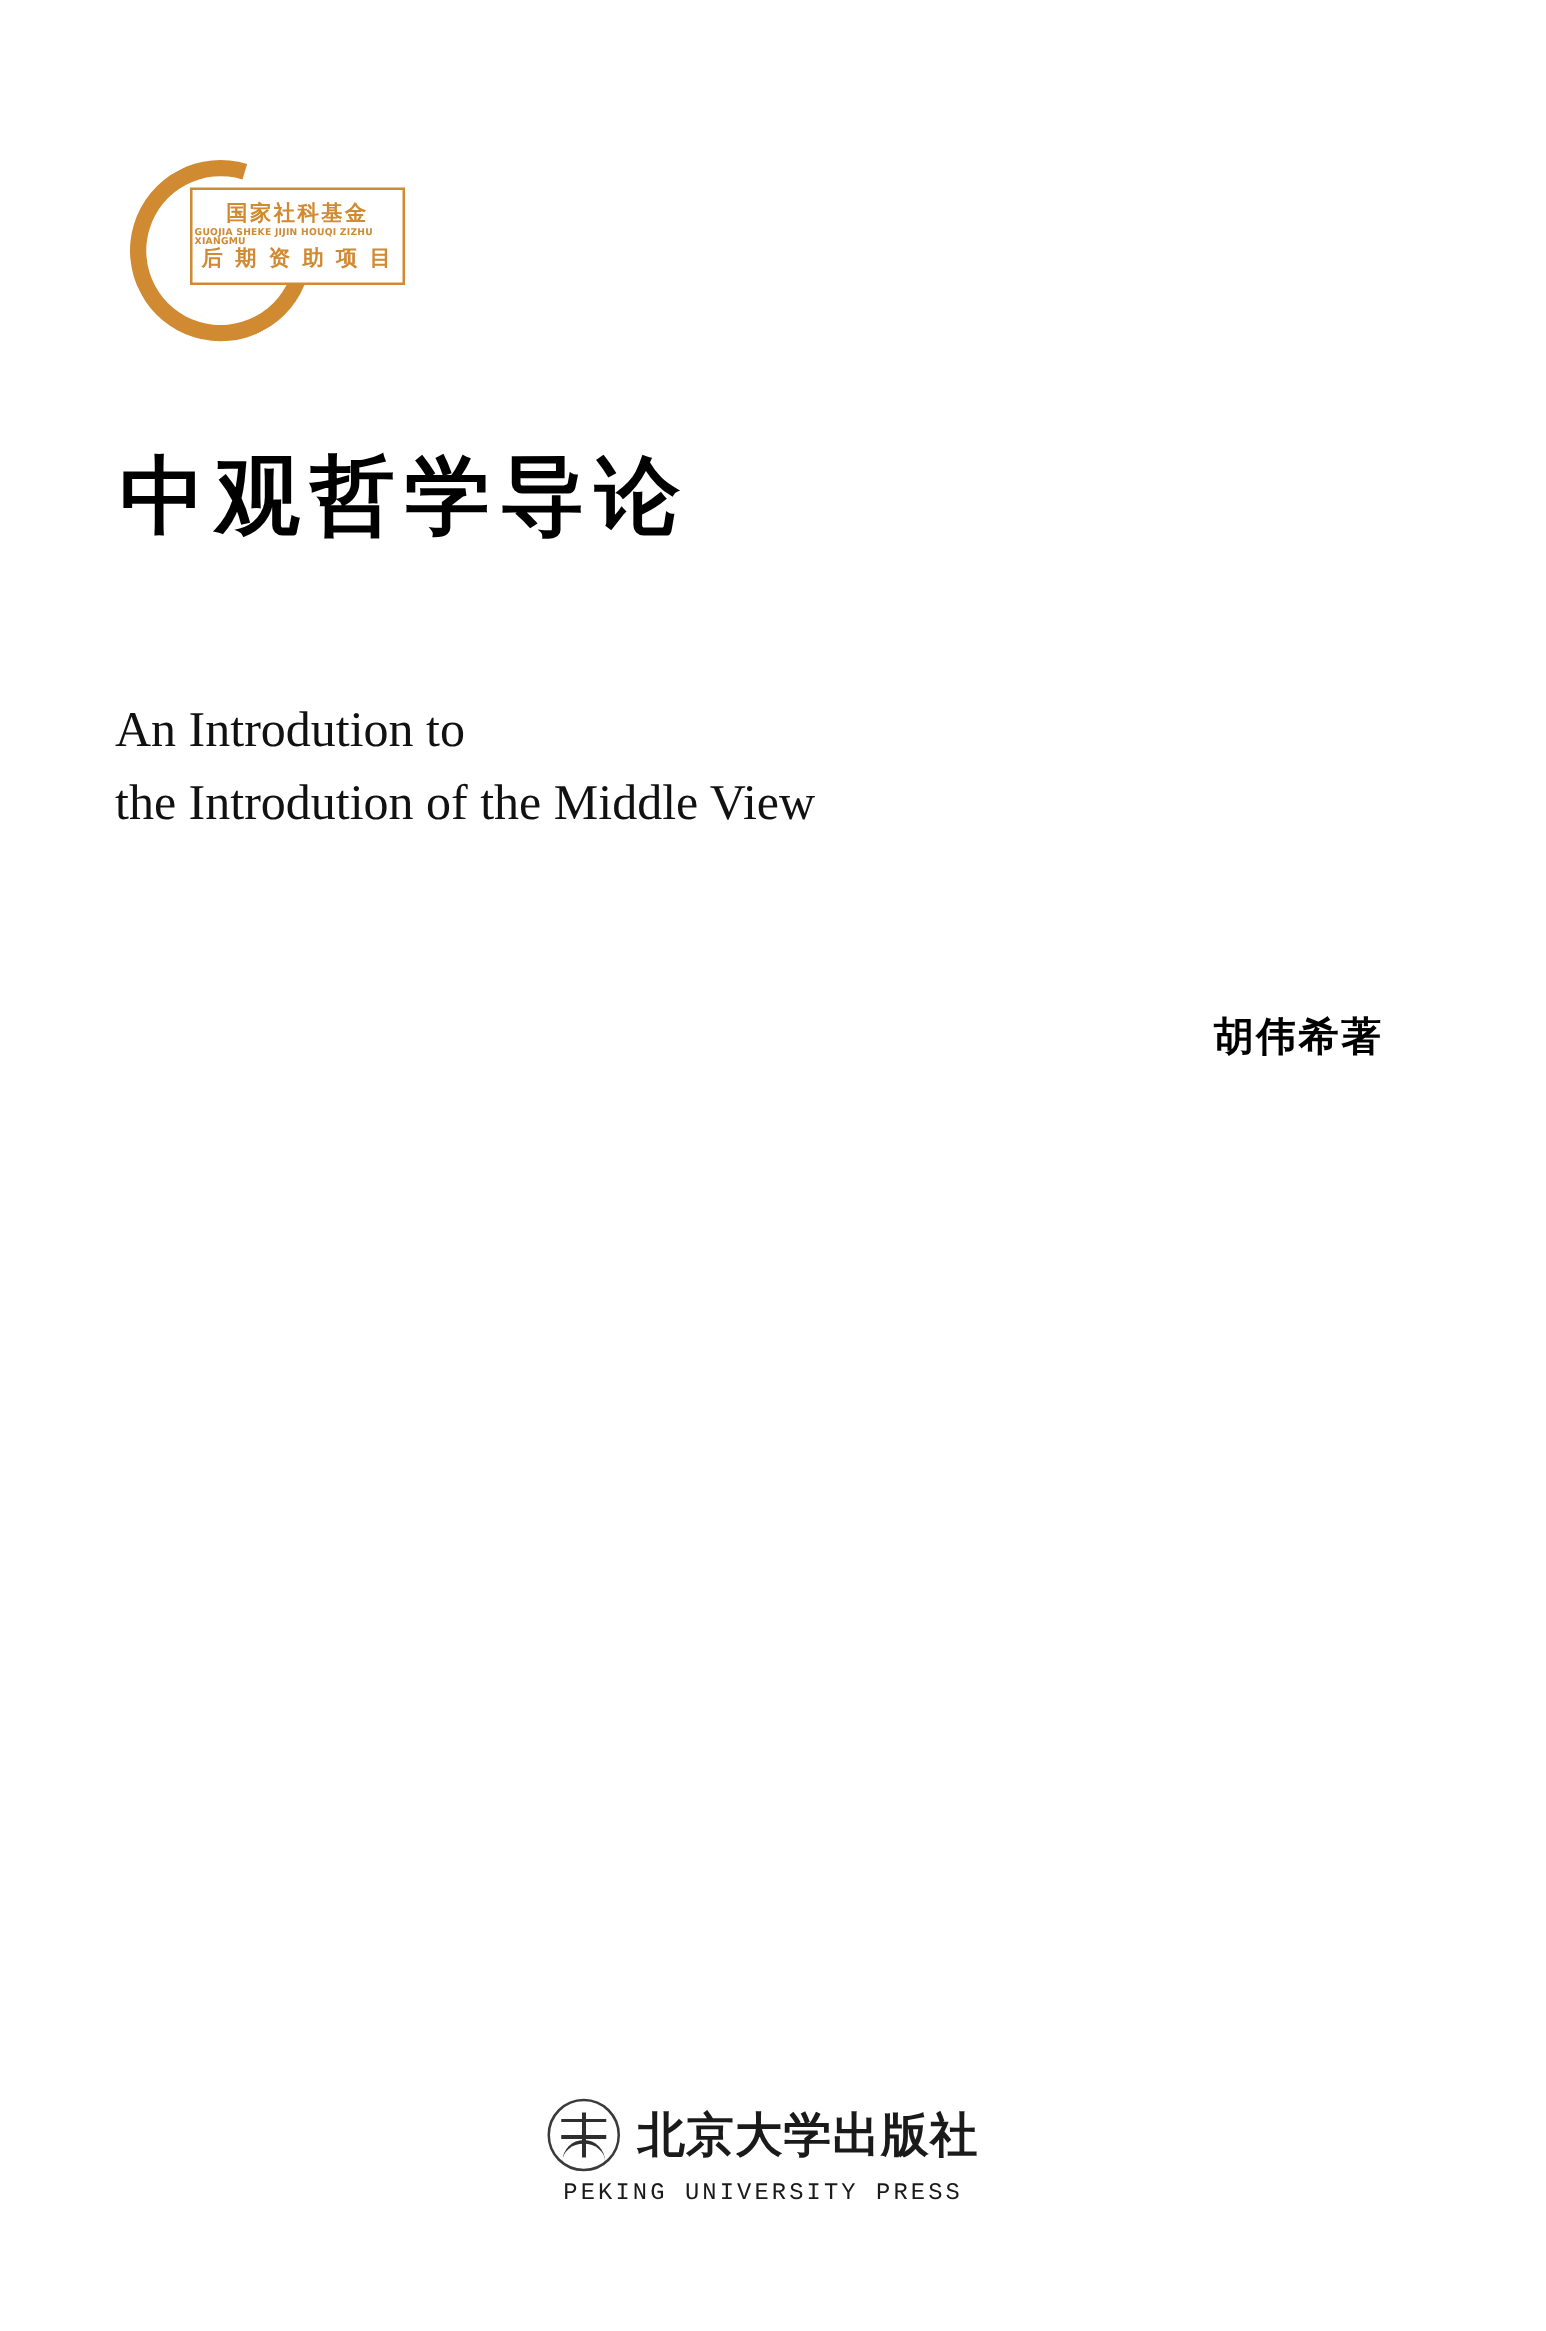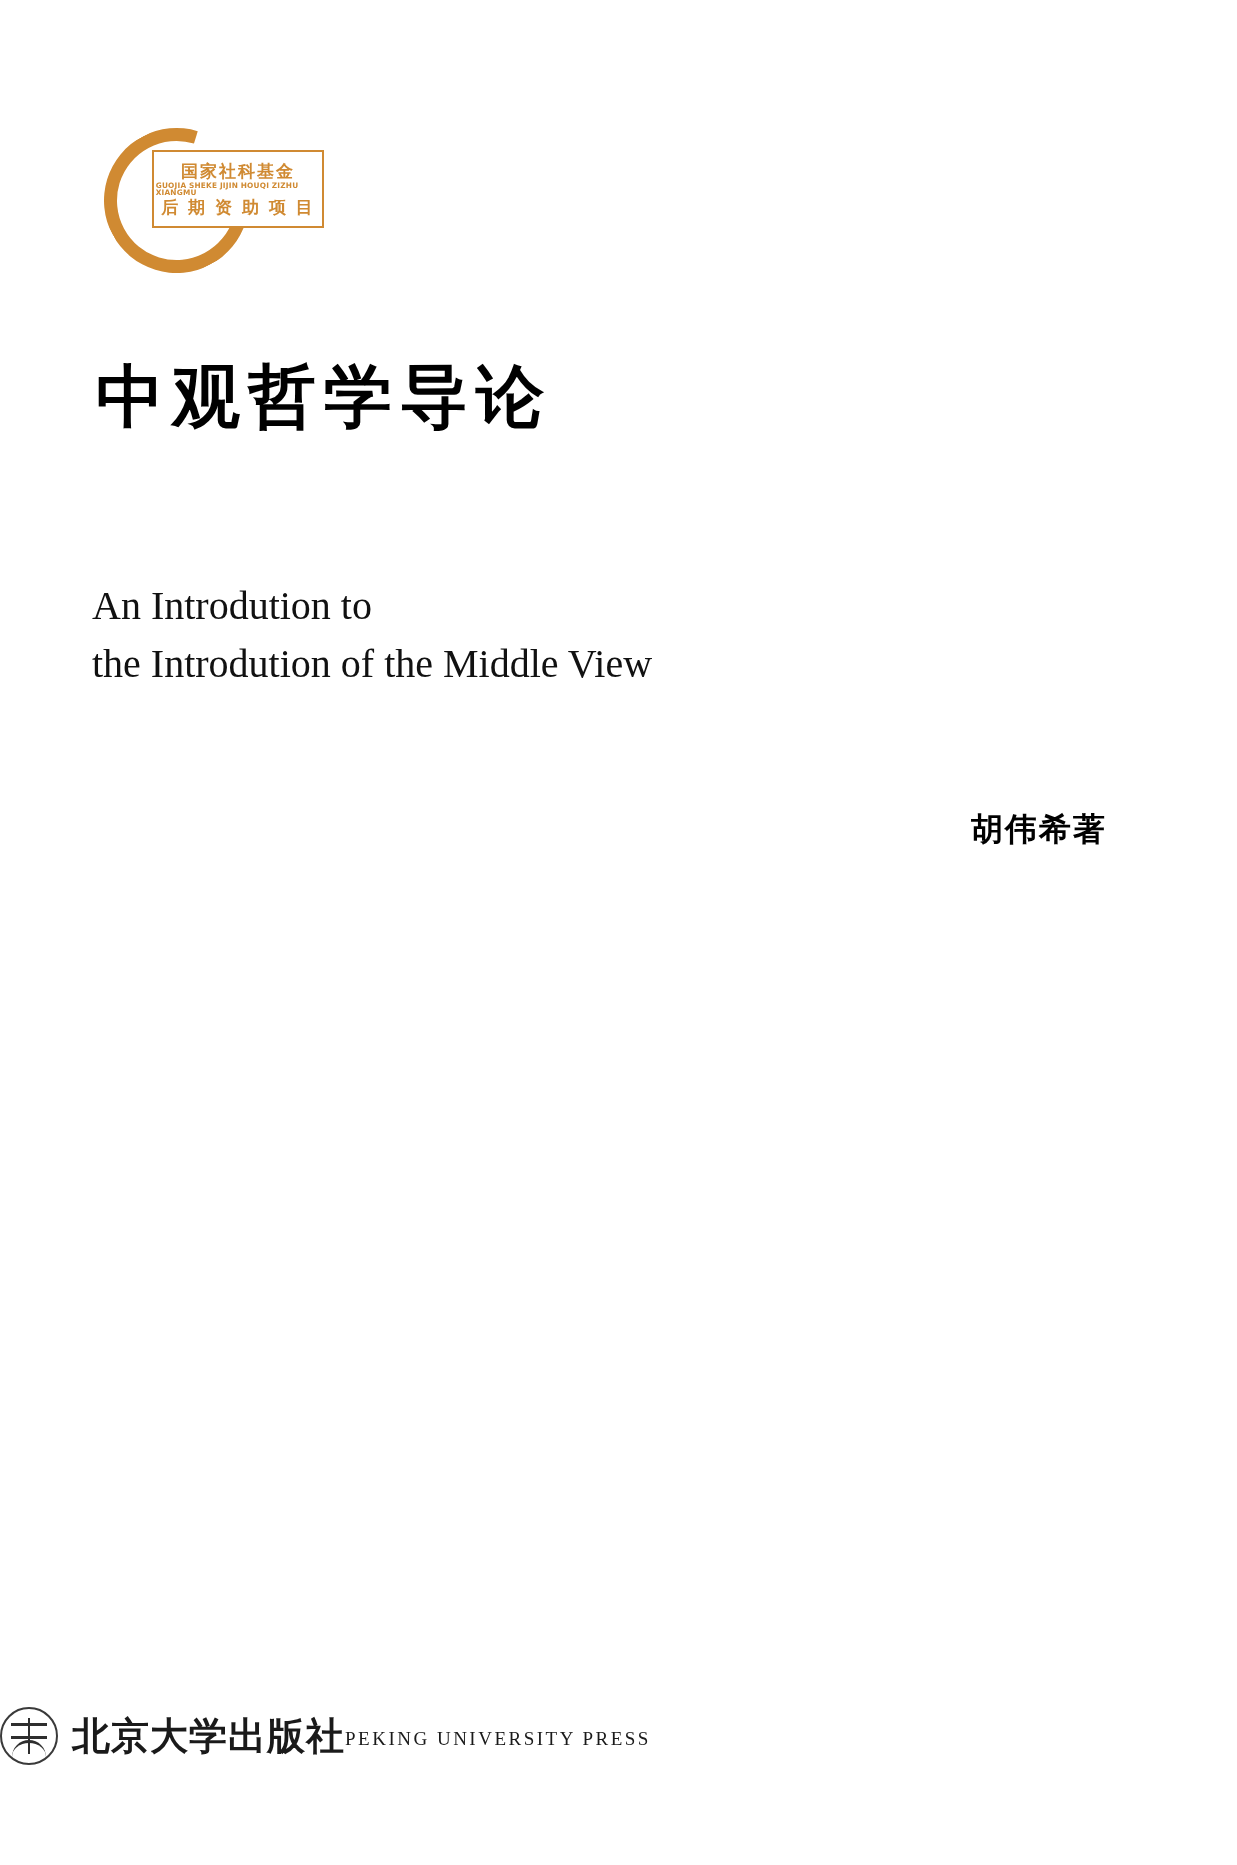--- a/index.html
+++ b/index.html
@@ -83,21 +83,20 @@
   }
   .title-en {
     position: absolute;
     left: 92px;
     top: 555px;
     font-family: "Liberation Serif", serif;
     font-size: 40px;
     line-height: 1.45;
     color: #111111;
     max-width: 760px;
-    margin-top: 22px;
   }
 
   
   .author {
     position: absolute;
     right: 130px;
     top: 808px;
     font-family: "DejaVu Sans", sans-serif;
     font-size: 32px;
     font-weight: bold;
@@ -107,20 +106,21 @@
     align-items: baseline;
   }
 
   
   .publisher {
     position: absolute;
     left: 0;
     right: 16px;
     bottom: 100px;
     display: flex;
+    flex-direction: column;
     align-items: center;
   }
   .pub-row {
     display: flex;
     align-items: center;
     gap: 14px;
   }
   .pub-mark {
     width: 54px;
     height: 54px;
@@ -153,21 +153,21 @@
   }
   .pub-name-cn {
     font-family: "DejaVu Sans", sans-serif;
     font-size: 38px;
     font-weight: bold;
     color: #1a1a1a;
     letter-spacing: 1px;
   }
   .pub-name-en {
     margin-top: 6px;
-    font-family: Liberation Serif, serif;
+    font-family: Liberation Mono, monospace;
     font-size: 19px;
     letter-spacing: 2.5px;
     color: #1a1a1a;
   }
 </style>
 </head>
 <body>
 
 <div class="page">
 

